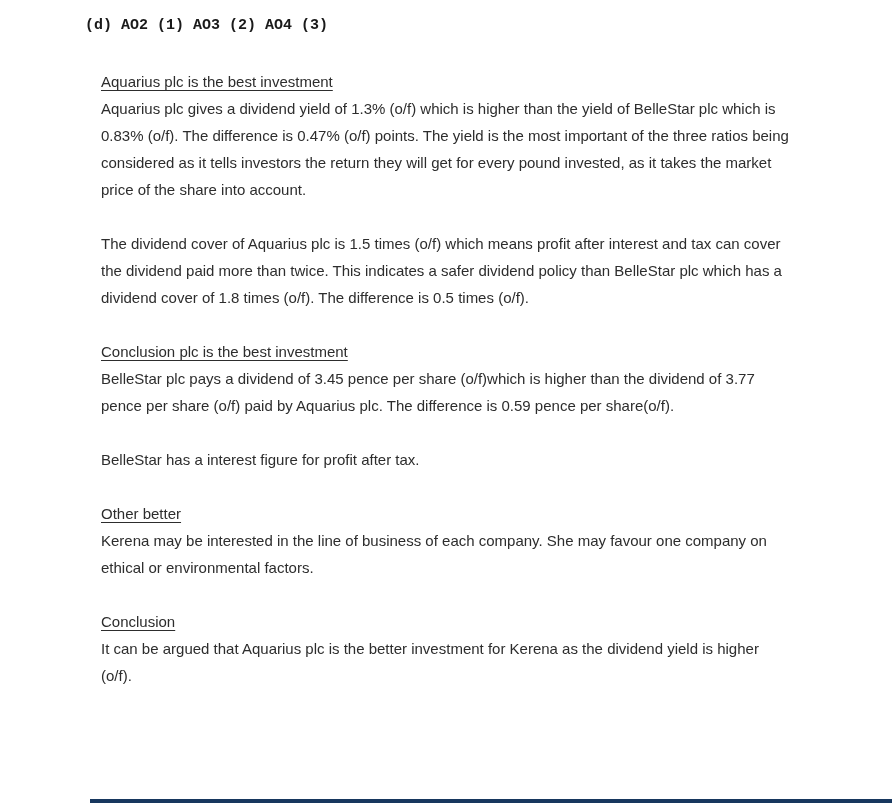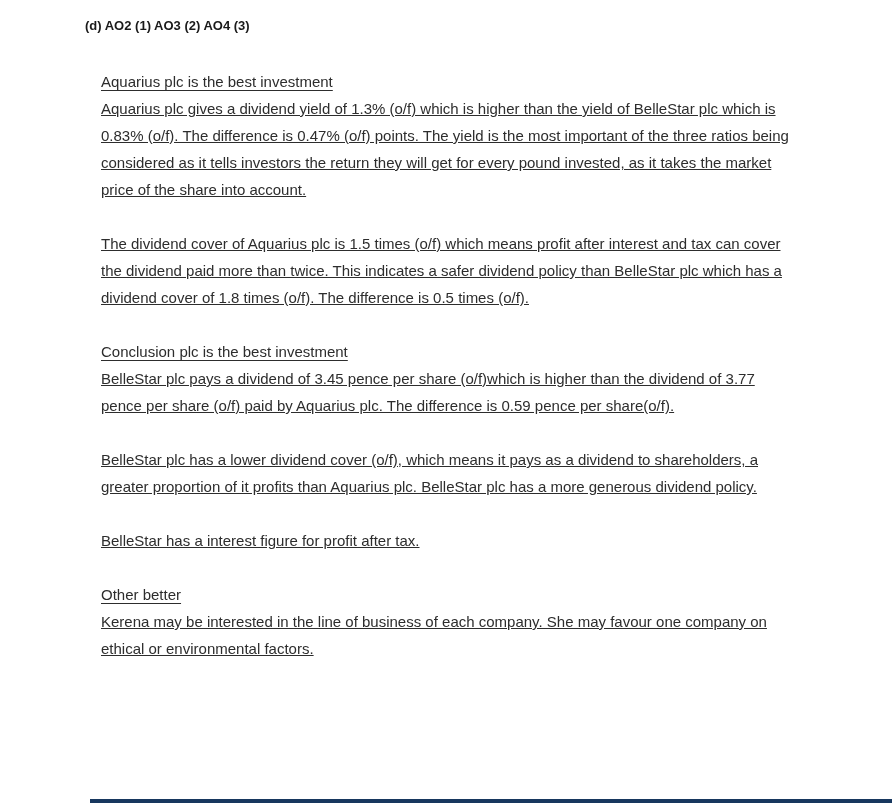--- a/index.html
+++ b/index.html
@@ -15,41 +15,41 @@
     font-family: "Liberation Sans", "DejaVu Sans", sans-serif;
     color: #2d2d2d;
   }
   .content {
     position: absolute;
     top: 12px;
     left: 85px;
     width: 722px;
   }
   .doc-header {
-    font-size: 13px;
+    font-size: 15px;
     line-height: 27px;
     font-weight: bold;
     color: #1a1a1a;
     margin: 0 0 29px 0;
+    font-family: Liberation Mono, monospace;
   }
   .doc-section {
     margin: 16px;
   }
   .doc-heading {
     font-size: 15px;
     line-height: 27px;
     text-decoration: underline;
     text-underline-offset: 3px;
     margin: 0;
   }
   .doc-paragraph {
     font-size: 15px;
     line-height: 27px;
     margin: 0 0 27px 0;
-    text-decoration: underline;
   }
   .bottom-bar {
     position: absolute;
     top: 799px;
     left: 90px;
     right: 0;
     height: 4px;
     background: #17375e; 
   }
 </style>
@@ -62,25 +62,28 @@
 
   <section class="doc-section">
     <div class="doc-heading">Aquarius plc is the best investment</div>
     <p class="doc-paragraph">Aquarius plc gives a dividend yield of 1.3% (o/f) which is higher than the yield of BelleStar plc which is 0.83% (o/f). The difference is 0.47% (o/f) points. The yield is the most important of the three ratios being considered as it tells investors the return they will get for every pound invested, as it takes the market price of the share into account.</p>
     <p class="doc-paragraph">The dividend cover of Aquarius plc is 1.5 times (o/f) which means profit after interest and tax can cover the dividend paid more than twice.  This indicates a safer dividend policy than BelleStar plc which has a dividend cover of 1.8 times (o/f).  The difference is 0.5 times (o/f).</p>
   </section>
 
   <section class="doc-section">
     <div class="doc-heading">Conclusion plc is the best investment</div>
     <p class="doc-paragraph">BelleStar plc pays a dividend of 3.45 pence per share (o/f)which is higher than the dividend of 3.77 pence per share (o/f) paid by Aquarius plc. The difference is 0.59 pence per share(o/f).</p>
-    <p class="doc-paragraph">BelleStar plc has a lower dividend cover (o/f), which means it pays as a dividend to shareholders, a greater proportion of it profits than Aquarius plc. BelleStar plc has a more generous dividend policy.</p>
     <p class="doc-paragraph">BelleStar has a interest figure for profit after tax.</p>
   </section>
 
   <section class="doc-section">
     <div class="doc-heading">Other better</div>
     <p class="doc-paragraph">Kerena may be interested in the line of business of each company. She may favour one company on ethical or environmental factors.</p>
   </section>
 
+  <section class="doc-section">
+    <div class="doc-heading">Conclusion</div>
+    <p class="doc-paragraph">It can be argued that Aquarius plc is the better investment for Kerena as the dividend yield is higher (o/f).</p>
+  </section>
 
 </div>
 
 <div class="bottom-bar"></div>
 
 </body></html>

